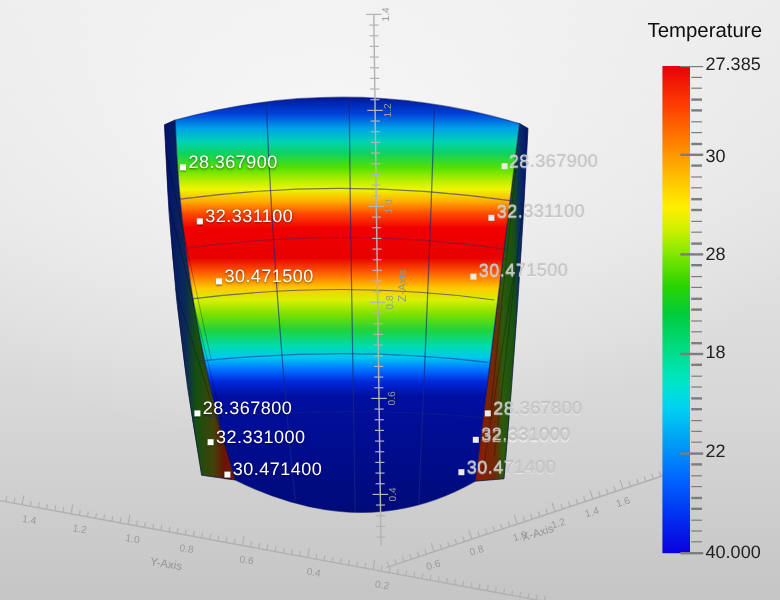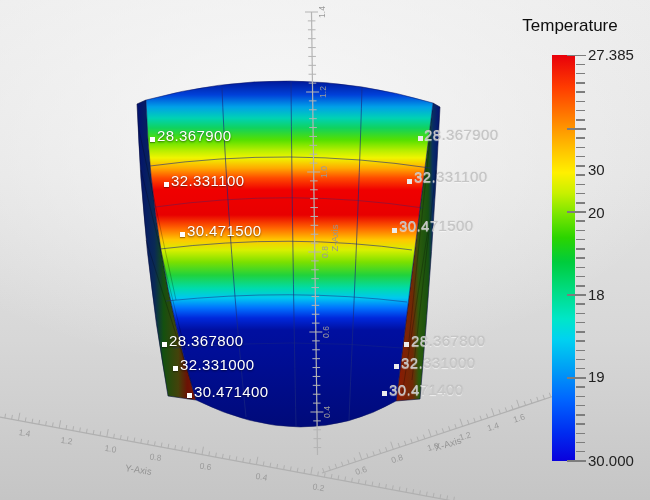--- a/index.html
+++ b/index.html
@@ -4,21 +4,21 @@
 <style>
   html,body{margin:0;padding:0;background:#888;}
   .stage{position:relative;width:650px;height:500px;overflow:hidden;
     font-family:"Liberation Sans",sans-serif;
     background:
       radial-gradient(ellipse 700px 420px at 42% 22%, rgba(248,248,248,.9) 0%, rgba(248,248,248,0) 62%),
       linear-gradient(180deg,#ececec 0%,#e4e4e4 35%,#d7d7d7 68%,#c5c5c5 100%);}
   svg{position:absolute;left:0;top:0;}
   .ax-lab{fill:#9a9a9a;font-size:8.5px;font-family:"Liberation Sans",sans-serif;}
   .ax-title{fill:#949494;font-size:9.5px;font-family:"Liberation Sans",sans-serif;}
-  .cb-title{position:absolute;left:505px;top:16px;width:130px;text-align:center;
+  .cb-title{position:absolute;left:505px;top:16px;width:130px;text-align:right;
     font-size:17px;color:#0e0e0e;}
   .cb-bar{position:absolute;left:552px;top:55px;width:23px;height:406px;
     background:linear-gradient(180deg,
       #e8000a 0%, #ff3c00 8%, #ff8c00 17%, #ffc800 24%, #fff000 29%,
       #c8f000 34%, #7de600 39%, #2bd400 45%, #00cc3c 51%, #00dc82 58%,
       #00e6c8 65%, #00d2f0 70%, #00a0f5 77%, #0064ff 85%, #002cf0 93%, #0a00dc 100%);}
   .cbt{position:absolute;height:1.5px;background:#7d7d7d;}
   .cbl{position:absolute;left:588px;font-size:15px;color:#222;transform:translateY(-55%);white-space:nowrap;}
   .plab{position:absolute;font-size:15px;letter-spacing:.4px;white-space:nowrap;line-height:18px;}
   .plab.w{color:#ffffff;text-shadow:0 1px 2px rgba(0,0,0,.55);}
@@ -332,25 +332,25 @@
         <div class="cbt" style="top: 404.86px; left: 576px; width: 9px;"></div>
         <div class="cbt" style="top: 414.08px; left: 576px; width: 9px;"></div>
         <div class="cbt" style="top: 423.3px; left: 576px; width: 9px;"></div>
         <div class="cbt" style="top: 432.52px; left: 576px; width: 9px;"></div>
         <div class="cbt" style="top: 441.74px; left: 576px; width: 9px;"></div>
         <div class="cbt" style="top: 450.96px; left: 576px; width: 9px;"></div>
         <div class="cbt" style="top: 460.18px; left: 567px; width: 19px;"></div>
       </div>
     <div id="cb-labels">
         <div class="cbl" style="top: 55px;">27.385</div>
-        <div class="cbl" style="top: 131px; margin-top: 39px;">30</div>
-        <div class="cbl" style="top: 213px;">20</div>
+        <div class="cbl" style="top: 131px;">30</div>
+        <div class="cbl" style="top: 213px;">28</div>
         <div class="cbl" style="top: 295px;">18</div>
-        <div class="cbl" style="top: 377px;">19</div>
-        <div class="cbl" style="top: 461px;">30.000</div>
+        <div class="cbl" style="top: 377px;">22</div>
+        <div class="cbl" style="top: 461px;">40.000</div>
       </div>
   </div>
 
   <div id="anno">
       <div class="plab w" style="left: 157px; top: 127px;">28.367900</div>
       <div class="psq" style="left: 150px; top: 137px;"></div>
       <div class="plab w" style="left: 171px; top: 172px;">32.331100</div>
       <div class="psq" style="left: 164px; top: 182px;"></div>
       <div class="plab w" style="left: 187px; top: 222px;">30.471500</div>
       <div class="psq" style="left: 180px; top: 232px;"></div>

